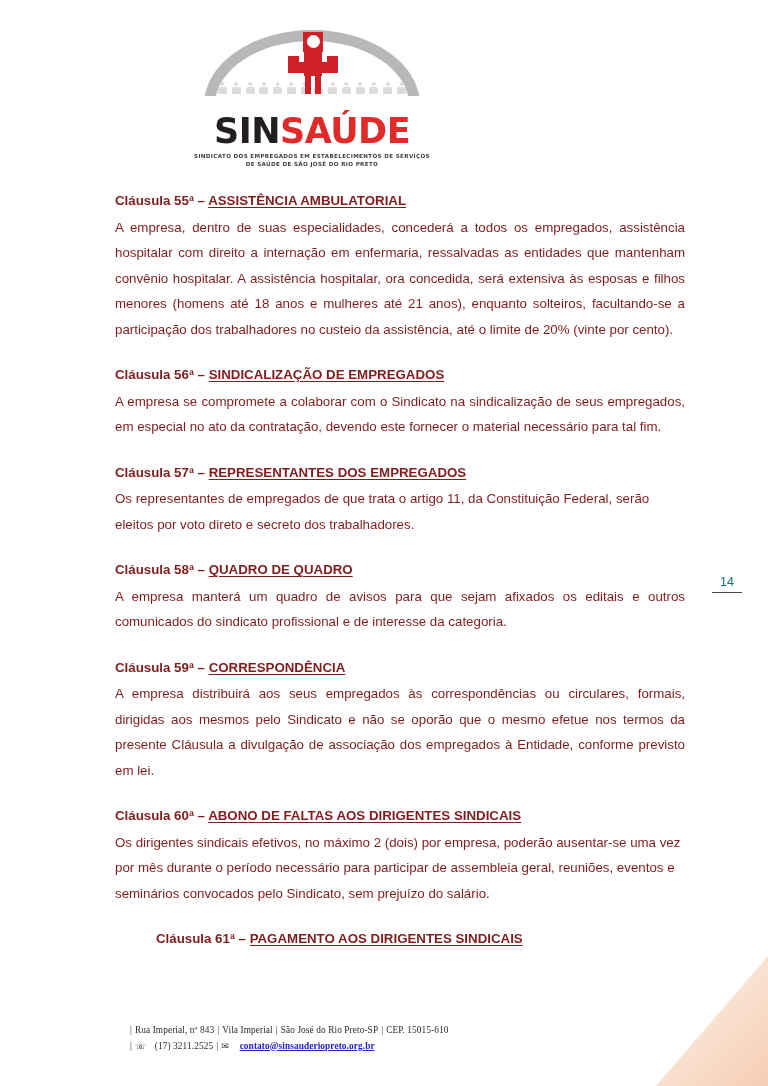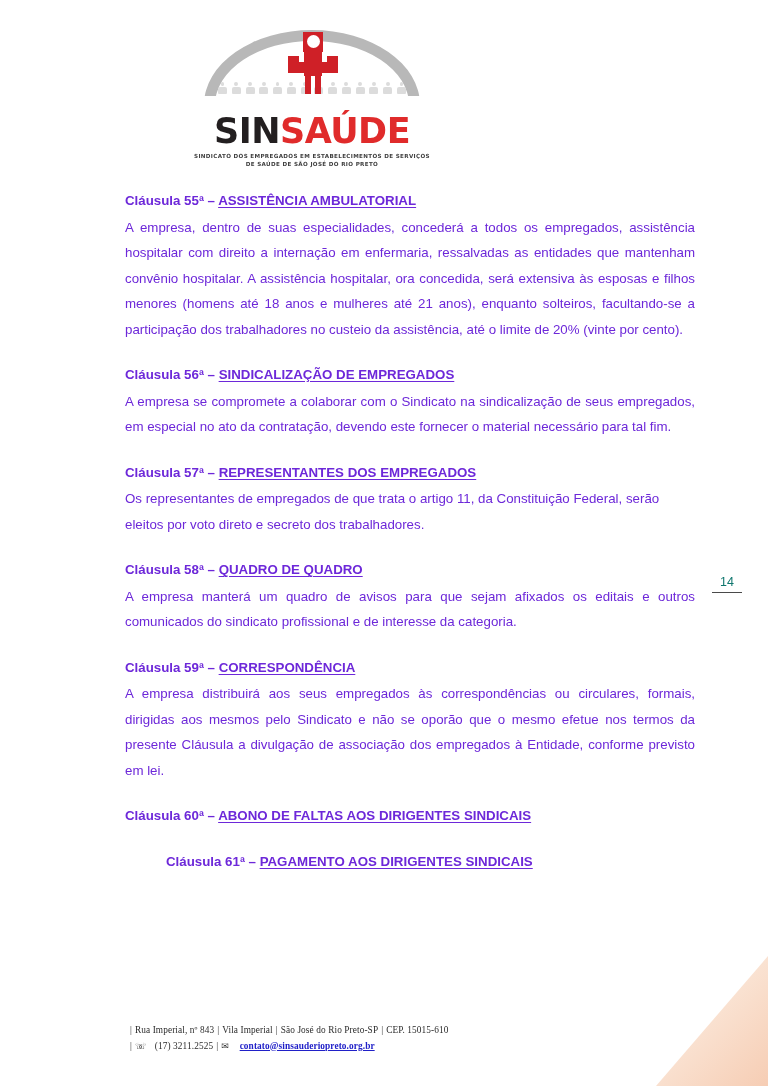--- a/index.html
+++ b/index.html
@@ -157,24 +157,24 @@
     font-family: "DejaVu Sans", sans-serif;
     font-size: 5.6px;
     font-weight: bold;
     letter-spacing: 0.35px;
     line-height: 1.45;
   }
 
   
   .content {
     position: absolute;
-    left: 125px;
+    left: 115px;
     top: 188px;
     width: 570px;
-    color: #6d28d9;
+    color: #7f1d1d;
     font-size: 13.3px;
     line-height: 25.5px;
   }
   .clause { margin-bottom: 20px; }
   .clause:last-child { margin-bottom: 0; margin-left: 41px; }
   .clause-heading {
     font-weight: bold;
     font-size: 13.3px;
     margin: 0 0 1px 0;
     white-space: nowrap;
@@ -308,20 +308,21 @@
       <p class="clause-body">A empresa manterá um quadro de avisos para que sejam afixados os editais e outros comunicados do sindicato profissional e de interesse da categoria.</p>
     </div>
 
     <div class="clause">
       <div class="clause-heading"><span>Cláusula 59ª – </span><span class="title-u">CORRESPONDÊNCIA</span></div>
       <p class="clause-body">A empresa distribuirá aos seus empregados às correspondências ou circulares, formais, dirigidas aos mesmos pelo Sindicato e não se oporão que o mesmo efetue nos termos da presente Cláusula a divulgação de associação dos empregados à Entidade, conforme previsto em lei.</p>
     </div>
 
     <div class="clause">
       <div class="clause-heading"><span>Cláusula 60ª – </span><span class="title-u">ABONO DE FALTAS AOS DIRIGENTES SINDICAIS</span></div>
+      <p class="clause-body no-justify">Os dirigentes sindicais efetivos, no máximo 2 (dois) por empresa, poderão ausentar-se uma vez por mês durante o período necessário para participar de assembleia geral, reuniões, eventos e seminários convocados pelo Sindicato, sem prejuízo do salário.</p>
     </div>
 
     <div class="clause">
       <div class="clause-heading"><span>Cláusula 61ª – </span><span class="title-u">PAGAMENTO AOS DIRIGENTES SINDICAIS</span></div>
     </div>
 
   </div>
 
   <div class="page-number">
     <div>14</div>

